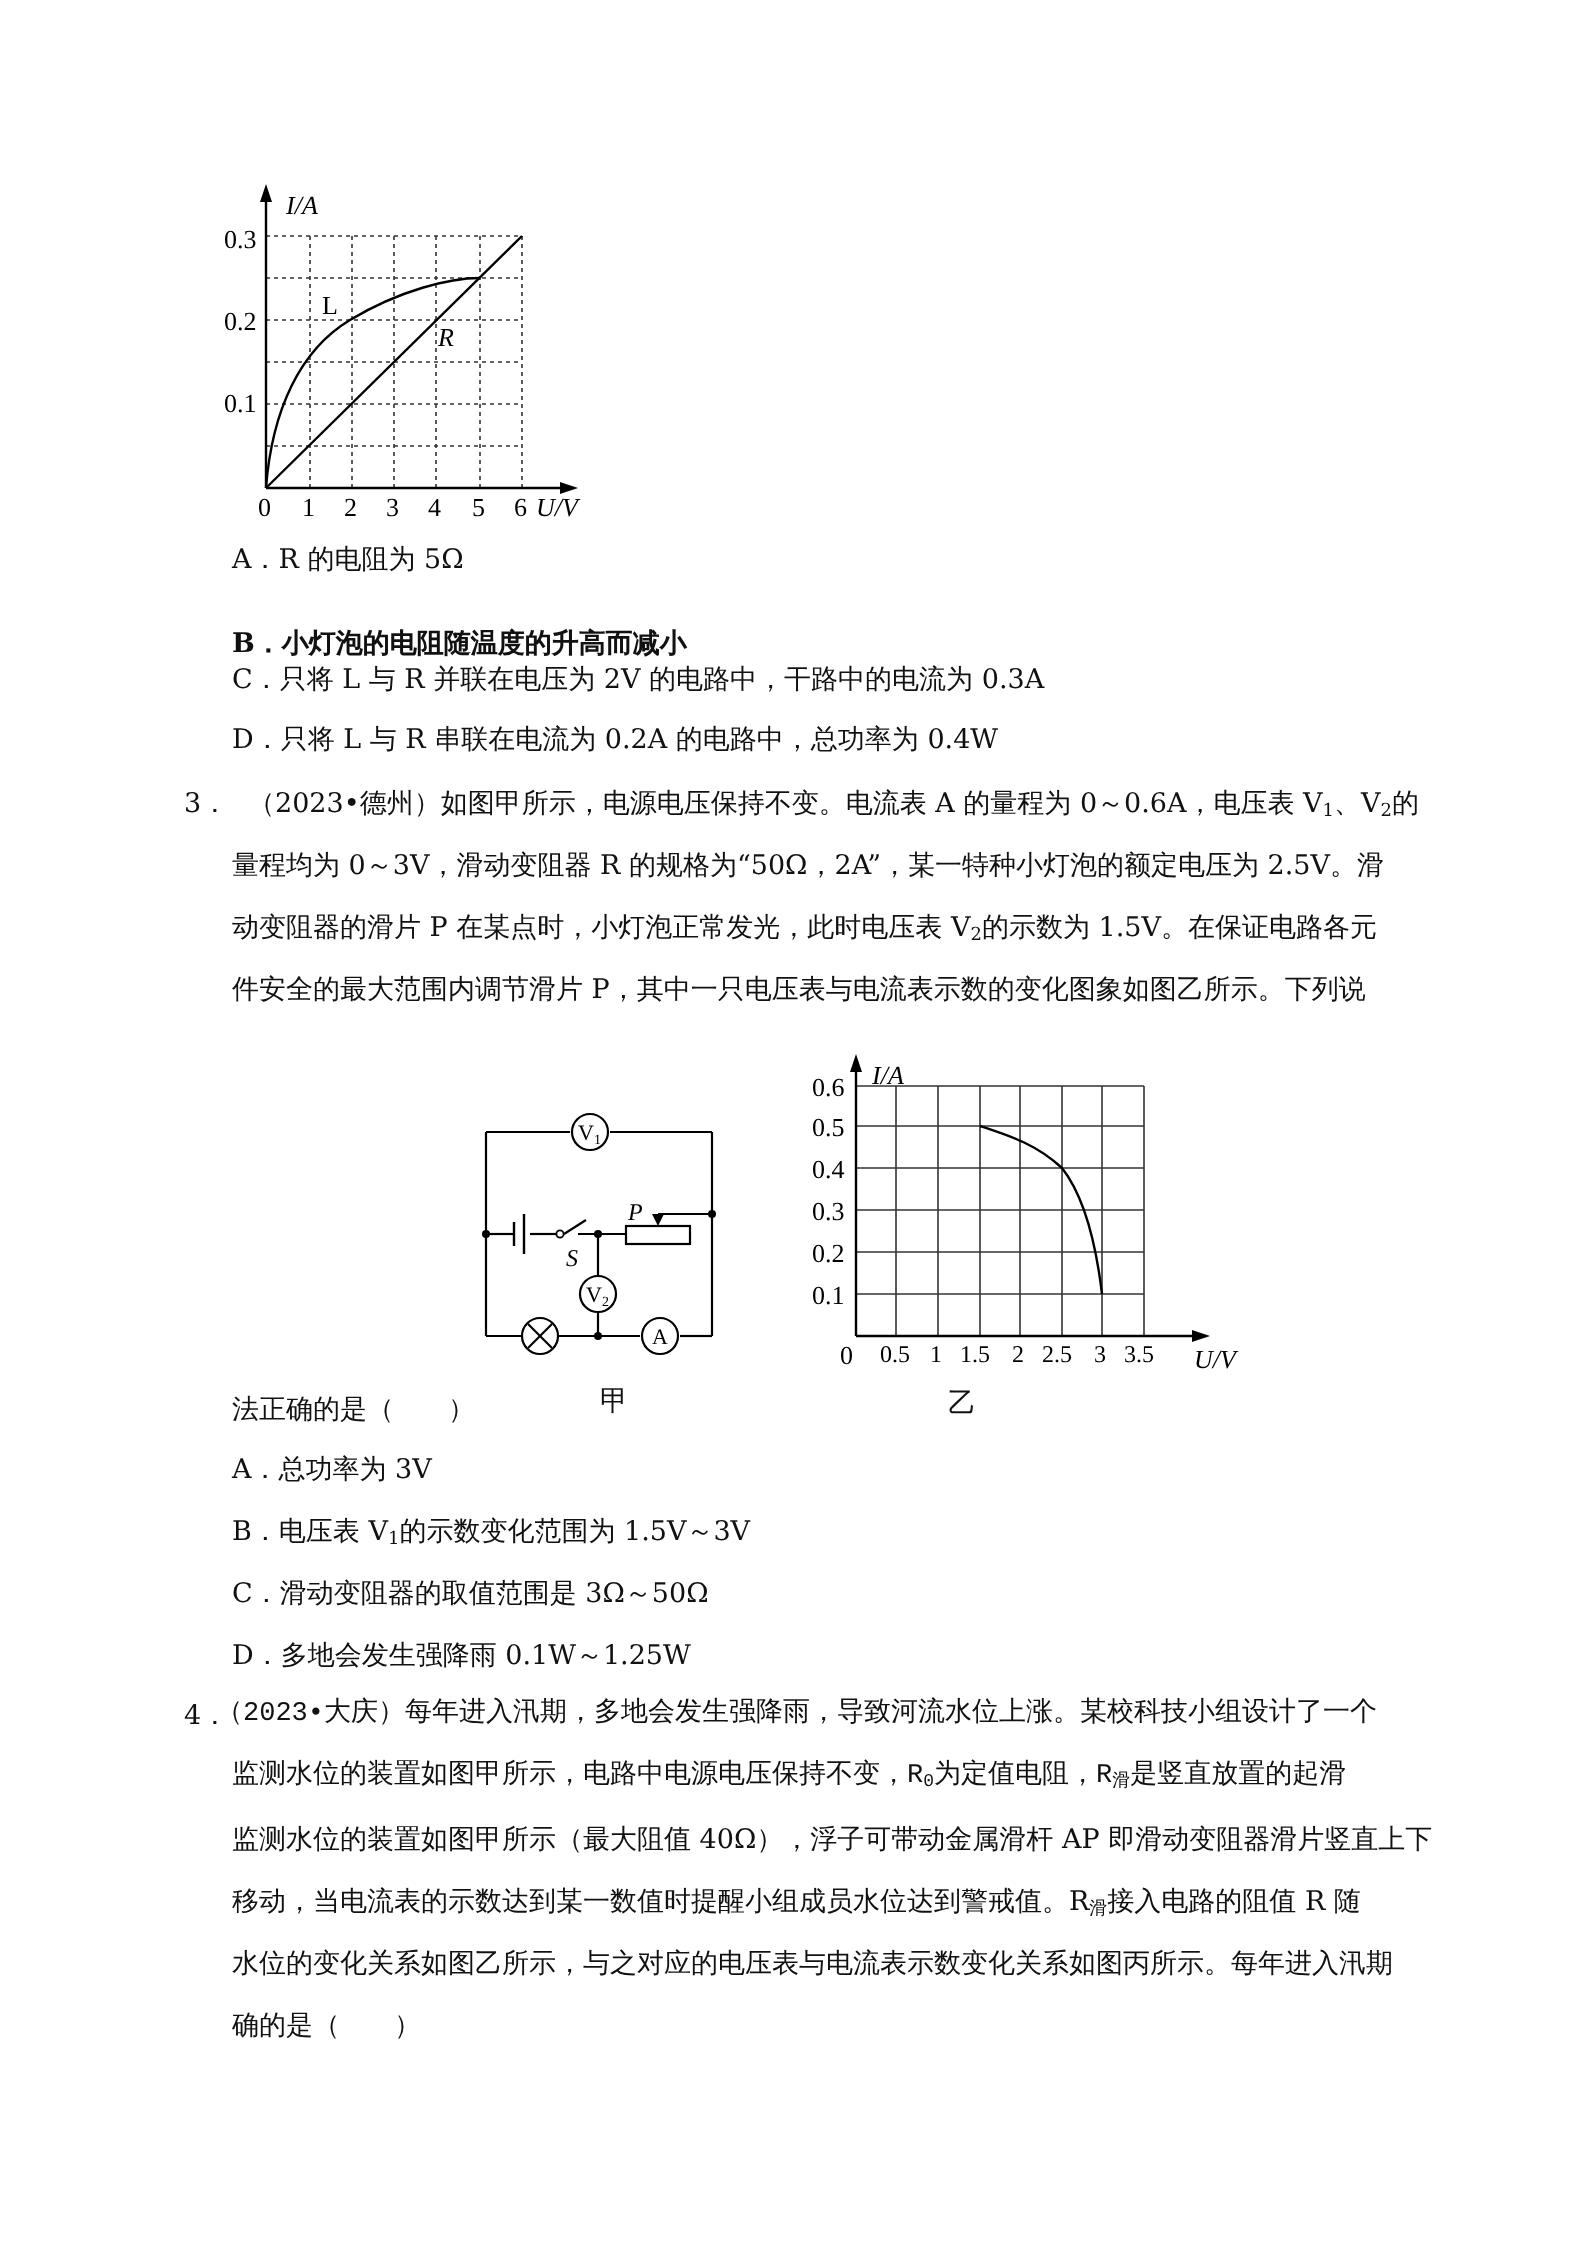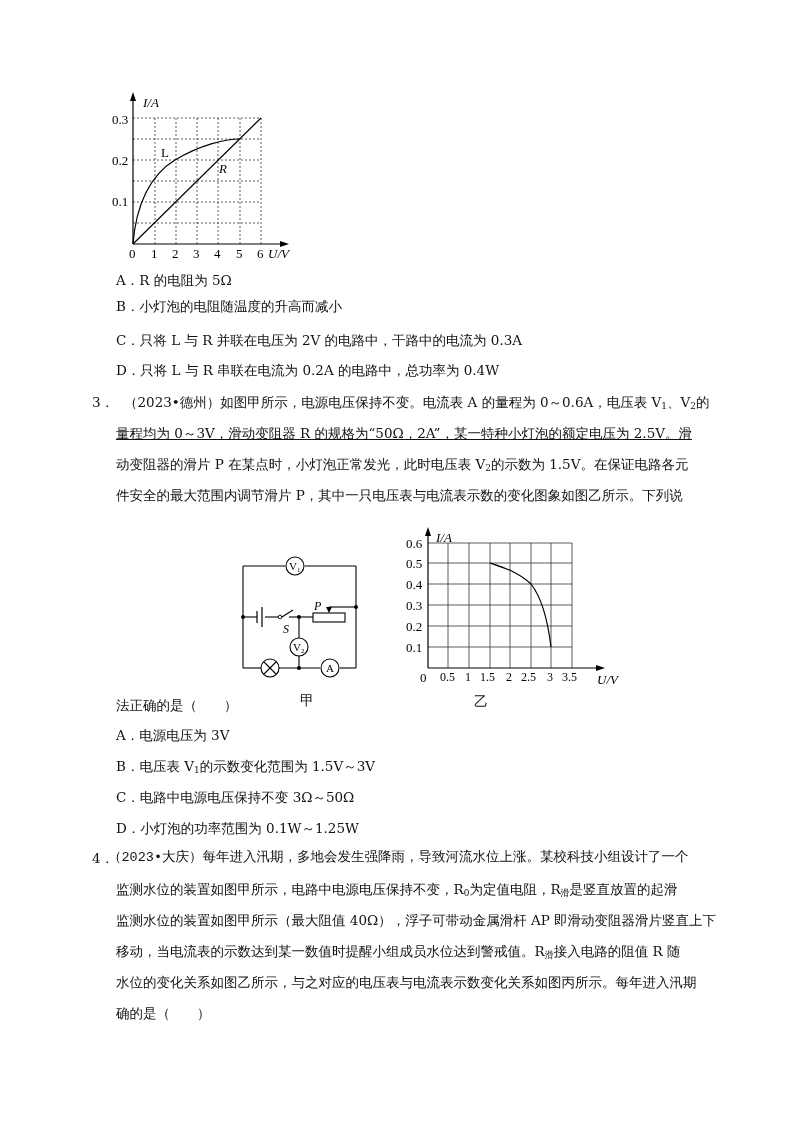--- a/index.html
+++ b/index.html
@@ -51,27 +51,27 @@
     <text x="193" y="258">3</text>
     <text x="214" y="258">4</text>
     <text x="236" y="258">5</text>
     <text x="257" y="258">6</text>
     <text x="161" y="157">L</text>
     <text x="219" y="173" font-style="italic">R</text>
   </g>
 </svg>
 
 <div class="line opt" style="top:270px;"><span>A．</span><span>R 的电阻为 5Ω</span></div>
-<div class="line opt" style="top:296px;"><span>B．</span><span>小灯泡的电阻随温度的升高而减小</span></div>
+<div class="line opt" style="top:312px;font-weight:bold;"><span>B．</span><span>小灯泡的电阻随温度的升高而减小</span></div>
 <div class="line opt" style="top:330px;"><span>C．</span><span>只将 L 与 R 并联在电压为 2V 的电路中，干路中的电流为 0.3A</span></div>
 <div class="line opt" style="top:360px;"><span>D．</span><span>只将 L 与 R 串联在电流为 0.2A 的电路中，总功率为 0.4W</span></div>
 
 <div class="line qnum" style="top:392px;">3．</div>
 <div class="line" style="left:124px;top:392px;"><span>（2023•德州）如图甲所示，电源电压保持不变。电流表 A 的量程为 0～0.6A，电压表 V</span><sub>1</sub><span>、V</span><sub>2</sub><span>的</span></div>
-<div class="line para" style="top:423px;text-decoration:underline;">量程均为 0～3V，滑动变阻器 R 的规格为“50Ω，2A”，某一特种小灯泡的额定电压为 2.5V。滑</div>
+<div class="line para" style="top:423px;">量程均为 0～3V，滑动变阻器 R 的规格为“50Ω，2A”，某一特种小灯泡的额定电压为 2.5V。滑</div>
 <div class="line para" style="top:454px;"><span>动变阻器的滑片 P 在某点时，小灯泡正常发光，此时电压表 V</span><sub>2</sub><span>的示数为 1.5V。在保证电路各元</span></div>
 <div class="line para" style="top:485px;">件安全的最大范围内调节滑片 P，其中一只电压表与电流表示数的变化图象如图乙所示。下列说</div>
 
 <svg style="position:absolute;left:230px;top:550px;" width="140" height="130" viewBox="230 550 140 130">
   <g stroke="#000" stroke-width="1.1" fill="none">
 
     <line x1="243" y1="566" x2="285" y2="566"></line>
     <line x1="305" y1="566" x2="356" y2="566"></line>
     <line x1="356" y1="566" x2="356" y2="668"></line>
     <line x1="243" y1="566" x2="243" y2="668"></line>
@@ -169,24 +169,24 @@
     <text x="521" y="681" font-size="12">2.5</text>
     <text x="547" y="681" font-size="12">3</text>
     <text x="562" y="681" font-size="12">3.5</text>
   </g>
 </svg>
 
 <div class="line para" style="top:695px;">法正确的是（　　）</div>
 <div class="caption" style="left:300px;top:692px;">甲</div>
 <div class="caption" style="left:474px;top:693px;">乙</div>
 
-<div class="line opt" style="top:725px;"><span>A．</span><span>电源电压为 3V</span></div>
+<div class="line opt" style="top:725px;"><span>A．</span><span>总功率为 3V</span></div>
 <div class="line opt" style="top:756px;"><span>B．</span><span>电压表 V</span><sub>1</sub><span>的示数变化范围为 1.5V～3V</span></div>
-<div class="line opt" style="top:787px;"><span>C．</span><span>电路中电源电压保持不变 3Ω～50Ω</span></div>
-<div class="line opt" style="top:818px;"><span>D．</span><span>小灯泡的功率范围为 0.1W～1.25W</span></div>
+<div class="line opt" style="top:787px;"><span>C．</span><span>滑动变阻器的取值范围是 3Ω～50Ω</span></div>
+<div class="line opt" style="top:818px;"><span>D．</span><span>多地会发生强降雨 0.1W～1.25W</span></div>
 
 <div class="line qnum" style="top:848px;">4．</div>
 <div class="line" style="left:108px;top:848px;font-family:Liberation Mono, monospace;">（2023•大庆）每年进入汛期，多地会发生强降雨，导致河流水位上涨。某校科技小组设计了一个</div>
-<div class="line para" style="top:879px;"><span>监测水位的装置如图甲所示，电路中电源电压保持不变，R</span><sub>0</sub><span>为定值电阻，R</span><sub>滑</sub><span>是竖直放置的起滑</span></div>
+<div class="line para" style="top:879px;font-family:Liberation Mono, monospace;"><span>监测水位的装置如图甲所示，电路中电源电压保持不变，R</span><sub>0</sub><span>为定值电阻，R</span><sub>滑</sub><span>是竖直放置的起滑</span></div>
 <div class="line para" style="top:910px;">监测水位的装置如图甲所示（最大阻值 40Ω），浮子可带动金属滑杆 AP 即滑动变阻器滑片竖直上下</div>
 <div class="line para" style="top:941px;"><span>移动，当电流表的示数达到某一数值时提醒小组成员水位达到警戒值。R</span><sub>滑</sub><span>接入电路的阻值 R 随</span></div>
 <div class="line para" style="top:972px;">水位的变化关系如图乙所示，与之对应的电压表与电流表示数变化关系如图丙所示。每年进入汛期</div>
 <div class="line para" style="top:1003px;">确的是（　　）</div>
 
 </body></html>

